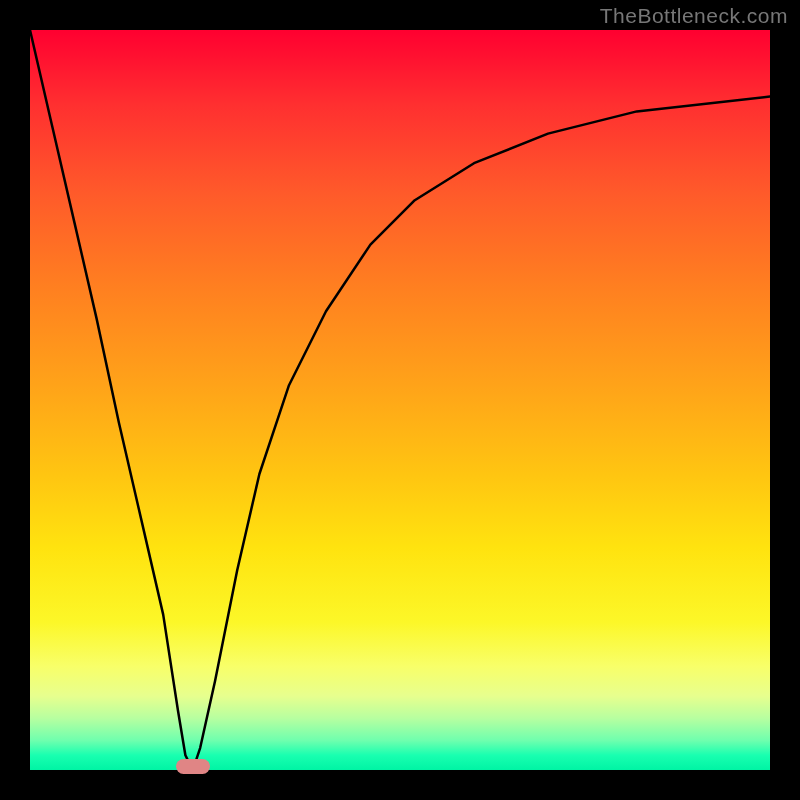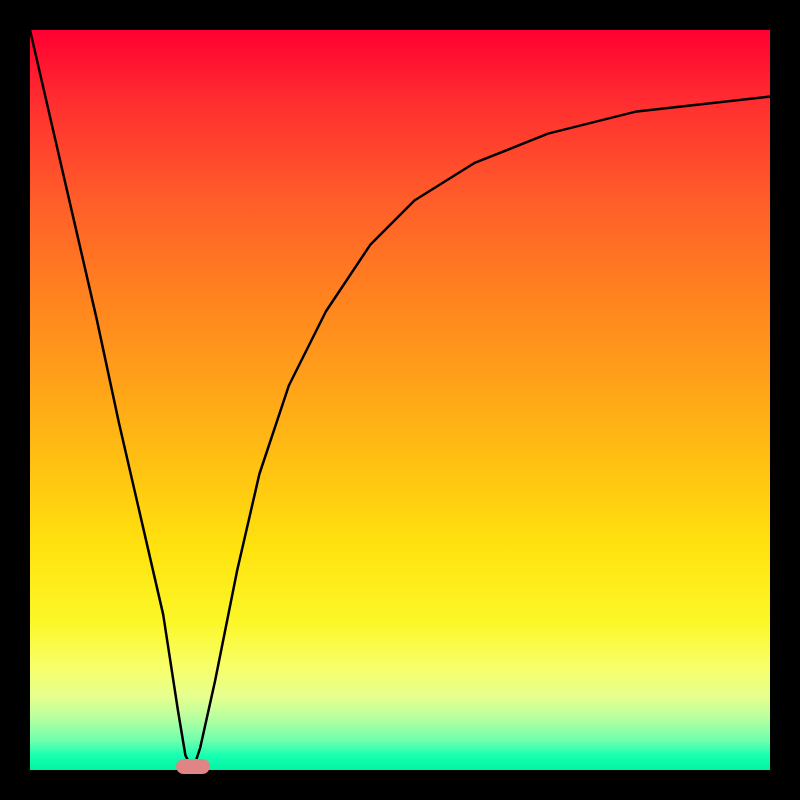--- a/index.html
+++ b/index.html
@@ -63,20 +63,21 @@
     height: 15px;
     background: #e08585;
     border-radius: 10px;
   }
 </style>
 </head>
 <body>
 
 <div class="frame">
 
+  <div class="watermark">TheBottleneck.com</div>
 
   <div class="plot-area">
 
     <svg class="curve" viewBox="0 0 740 740" preserveAspectRatio="none">
       <path id="curve-path" d="M0.0 0.0 L22.2 96.2 L44.4 192.4 L66.6 288.6 L88.8 392.2 L111.0 488.4 L133.2 584.6 L148.0 680.8 L155.4 725.2 L162.8 740.0 L170.2 717.8 L185.0 651.2 L207.2 540.2 L229.4 444.0 L259.0 355.2 L296.0 281.2 L340.4 214.6 L384.8 170.2 L444.0 133.2 L518.0 103.6 L606.8 81.4 L740.0 66.6" stroke="#000" stroke-width="2.5" fill="none" stroke-linejoin="round" stroke-linecap="round"></path>
     </svg>
 
     <div class="marker" id="opt-marker" style="left: 145.8px; top: 729px; background: rgb(224, 133, 133);"></div>
 
   </div>

